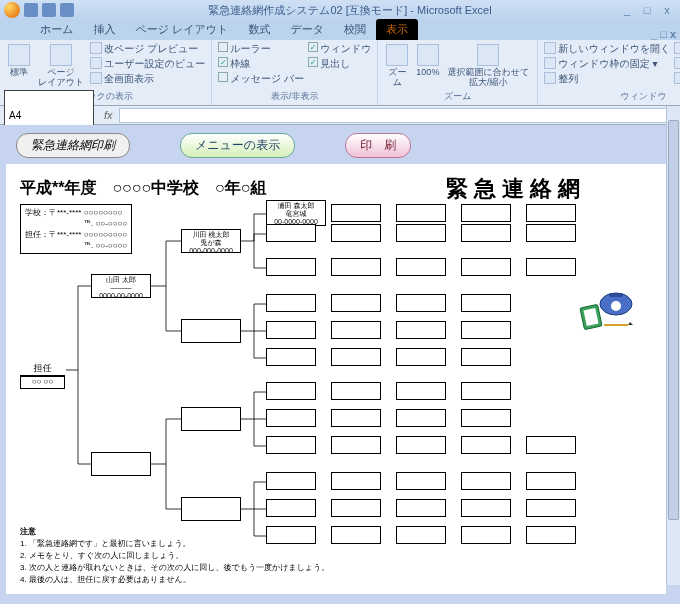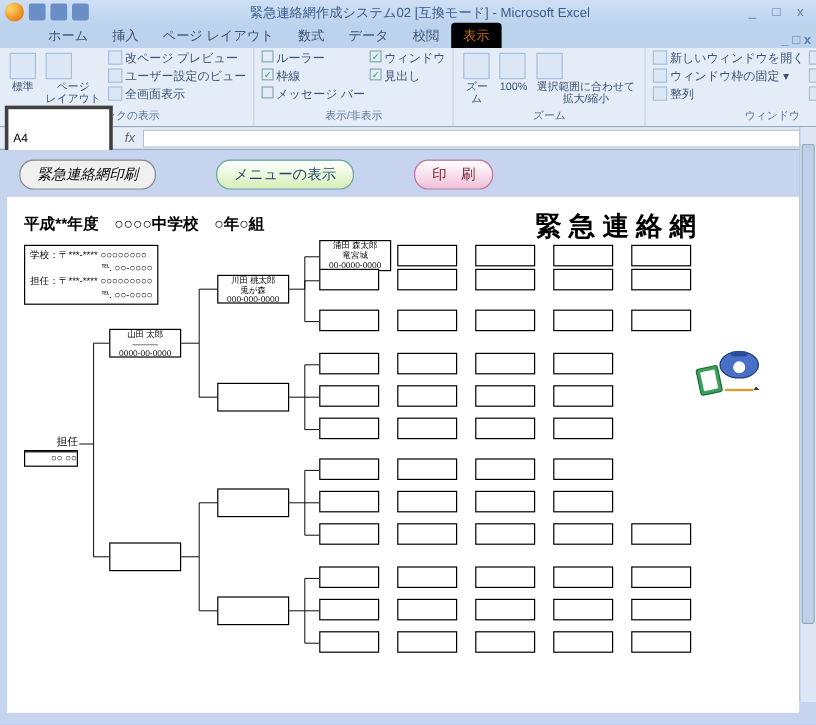--- a/index.html
+++ b/index.html
@@ -17,53 +17,53 @@
 
 .ribbon-tabs { height: 20px; background: #bcd3ee; display: flex; align-items: flex-end; padding-left: 30px; font-size: 11px; color: #3b5376; }
 .ribbon-tabs .tab { padding: 3px 10px; cursor: pointer; }
 .ribbon-tabs .tab.active { background: #000000; border-radius: 3px 3px 0 0; color: #d06a00; }
 
 
 .ribbon { height: 66px; background: #e4ecf7; border-bottom: 1px solid #9ab; display: flex; font-size: 10px; color: #3b5376; }
 .rgroup { border-right: 1px solid #c5d6ea; padding: 2px 6px; display: flex; flex-direction: column; }
 .rgroup .controls { flex: 1; display: flex; gap: 4px; align-items: flex-start; }
 .rgroup .label { text-align: center; color: #5a7299; font-size: 9px; padding-top: 1px; }
-.bigbtn { display: flex; flex-direction: column; gap: 1px; padding: 2px; cursor: pointer; }
+.bigbtn { display: flex; flex-direction: column; align-items: center; gap: 1px; padding: 2px; cursor: pointer; }
 .bigbtn .ico { width: 22px; height: 22px; background: #dbe7f5; border: 1px solid #a8c0dd; }
 .bigbtn .t { font-size: 9px; text-align: center; line-height: 10px; }
 .smallcol { display: flex; flex-direction: column; gap: 1px; }
 .smallitem { display: flex; gap: 2px; cursor: pointer; white-space: nowrap; }
 .smallitem .ic { width: 12px; height: 12px; background: #dbe7f5; border: 1px solid #a8c0dd; }
 .cb { width: 10px; height: 10px; border: 1px solid #8aa; display: inline-flex; align-items: center; justify-content: center; font-size: 8px; color: #2a6; }
 
 
 .fbar { height: 19px; background: #e4ecf7; display: flex; align-items: center; border-bottom: 1px solid #9ab; font-size: 11px; }
-.namebox { width: 90px; background: #fff; border: 3px solid #404040; margin: 0 4px; padding: 19px 4px; font-size: 10px; }
+.namebox { width: 90px; background: #fff; border: 1px solid #404040; margin: 0 4px; padding: 19px 4px; font-size: 10px; }
 .fx { padding: 0 6px; font-style: italic; color: #666; }
 .formula { flex: 1; background: #fff; border: 1px solid #b0c4de; height: 15px; margin-right: 4px; }
 
 
 .sheet-area { position: relative; height: 479px; background: #c7d4f0; padding: 6px 14px 0 6px; }
 .custom-buttons { display: flex; gap: 50px; align-items: center; padding: 2px 4px 6px 10px; }
 .ovalbtn { padding: 3px 14px; border-radius: 12px; font-size: 12px; cursor: pointer; border: 1px solid #888; background: #f0f0f0; }
 .ovalbtn.b2 { background: linear-gradient(#fff, #d4f0b8); border-color: #6a9; color: #246; }
 .ovalbtn.b3 { background: linear-gradient(#fff, #f0c0d8); border-color: #b79; color: #723; }
 .ovalbtn.b1 { font-style: italic; }
 
 .paper { background: #fff; height: 430px; position: relative; overflow: hidden; }
-.hdr { position: absolute; top: 14px; left: 14px; font-size: 13px; font-weight: bold; }
+.hdr { position: absolute; top: 14px; left: 14px; font-size: 16px; font-weight: bold; }
 .hdr2 { position: absolute; top: 10px; right: 80px; font-size: 22px; font-weight: bold; letter-spacing: 6px; }
 
 .infobox { position: absolute; top: 40px; left: 14px; border: 1px solid #000; padding: 2px 4px; font-size: 8px; line-height: 11px; }
 
 .node { position: absolute; border: 1px solid #000; background: #fff; font-size: 7px; text-align: center; line-height: 8px; padding: 1px; }
 .node.sm { width: 50px; height: 18px; }
 .node.lg { width: 60px; height: 24px; }
 
-.tantou { position: absolute; left: 14px; top: 198px; text-align: right; }
+.tantou { position: absolute; left: 14px; top: 198px; text-align: center; }
 .tantou .lbl { font-size: 9px; border-bottom: 1px solid #000; }
 .tantou .box { border: 1px solid #000; width: 45px; height: 13px; font-size: 8px; }
 
 .notes { position: absolute; left: 14px; bottom: 8px; font-size: 8px; line-height: 12px; }
 .notes .nt { font-weight: bold; }
 
 svg.lines { position: absolute; top: 0; left: 0; pointer-events: none; }
 
 .scrollbar-v { position: absolute; right: 0; top: 106px; width: 14px; height: 479px; background: #dce6f4; border-left: 1px solid #b0c4de; }
 .scrollbar-v .thumb { margin: 14px 1px; height: 400px; background: #c0d0e8; border: 1px solid #9ab; border-radius: 2px; }
@@ -343,18 +343,25 @@
     <svg class="clipart" viewBox="0 0 60 50">
       <ellipse cx="40" cy="20" rx="16" ry="11" fill="#4a6fc7" stroke="#1a3a7c"></ellipse>
       <rect x="33" y="9" width="14" height="4" rx="2" fill="#2a4a9c"></rect>
       <circle cx="40" cy="22" r="5" fill="#fff"></circle>
       <rect x="6" y="22" width="18" height="22" rx="2" fill="#3aa05a" stroke="#186b32" transform="rotate(-12 15 33)"></rect>
       <rect x="9" y="25" width="12" height="16" fill="#fff" transform="rotate(-12 15 33)"></rect>
       <rect x="28" y="40" width="24" height="2" fill="#d8a030"></rect>
       <polygon points="52,41 57,41 54,38" fill="#333"></polygon>
     </svg>
 
+    <div class="notes">
+      <div class="nt">注意</div>
+      <div>1.  「緊急連絡網です」と最初に言いましょう。</div>
+      <div>2.  メモをとり、すぐ次の人に回しましょう。</div>
+      <div>3.  次の人と連絡が取れないときは、その次の人に回し、後でもう一度かけましょう。</div>
+      <div>4.  最後の人は、担任に戻す必要はありません。</div>
+    </div>
   </div>
 </div>
 
 <div class="scrollbar-v">
     <div class="thumb"></div>
   </div>
 
 </body></html>

